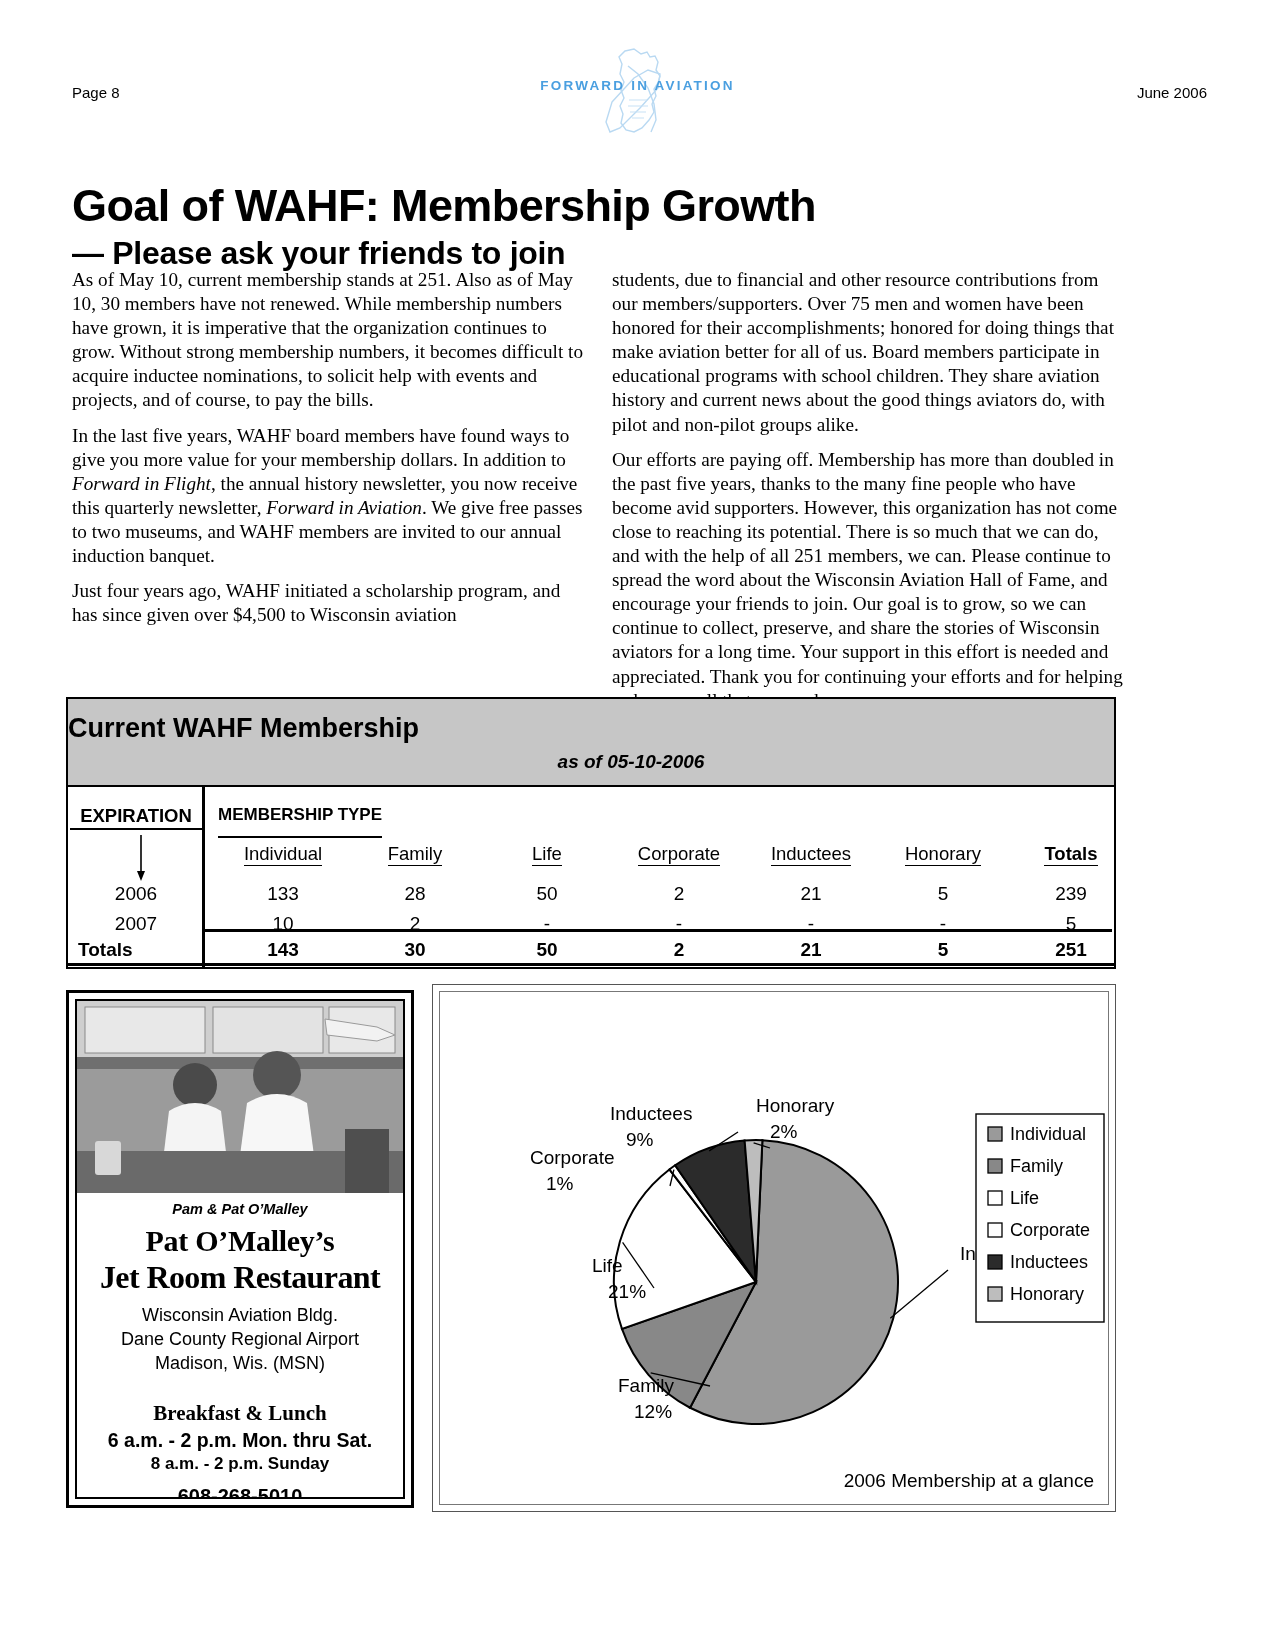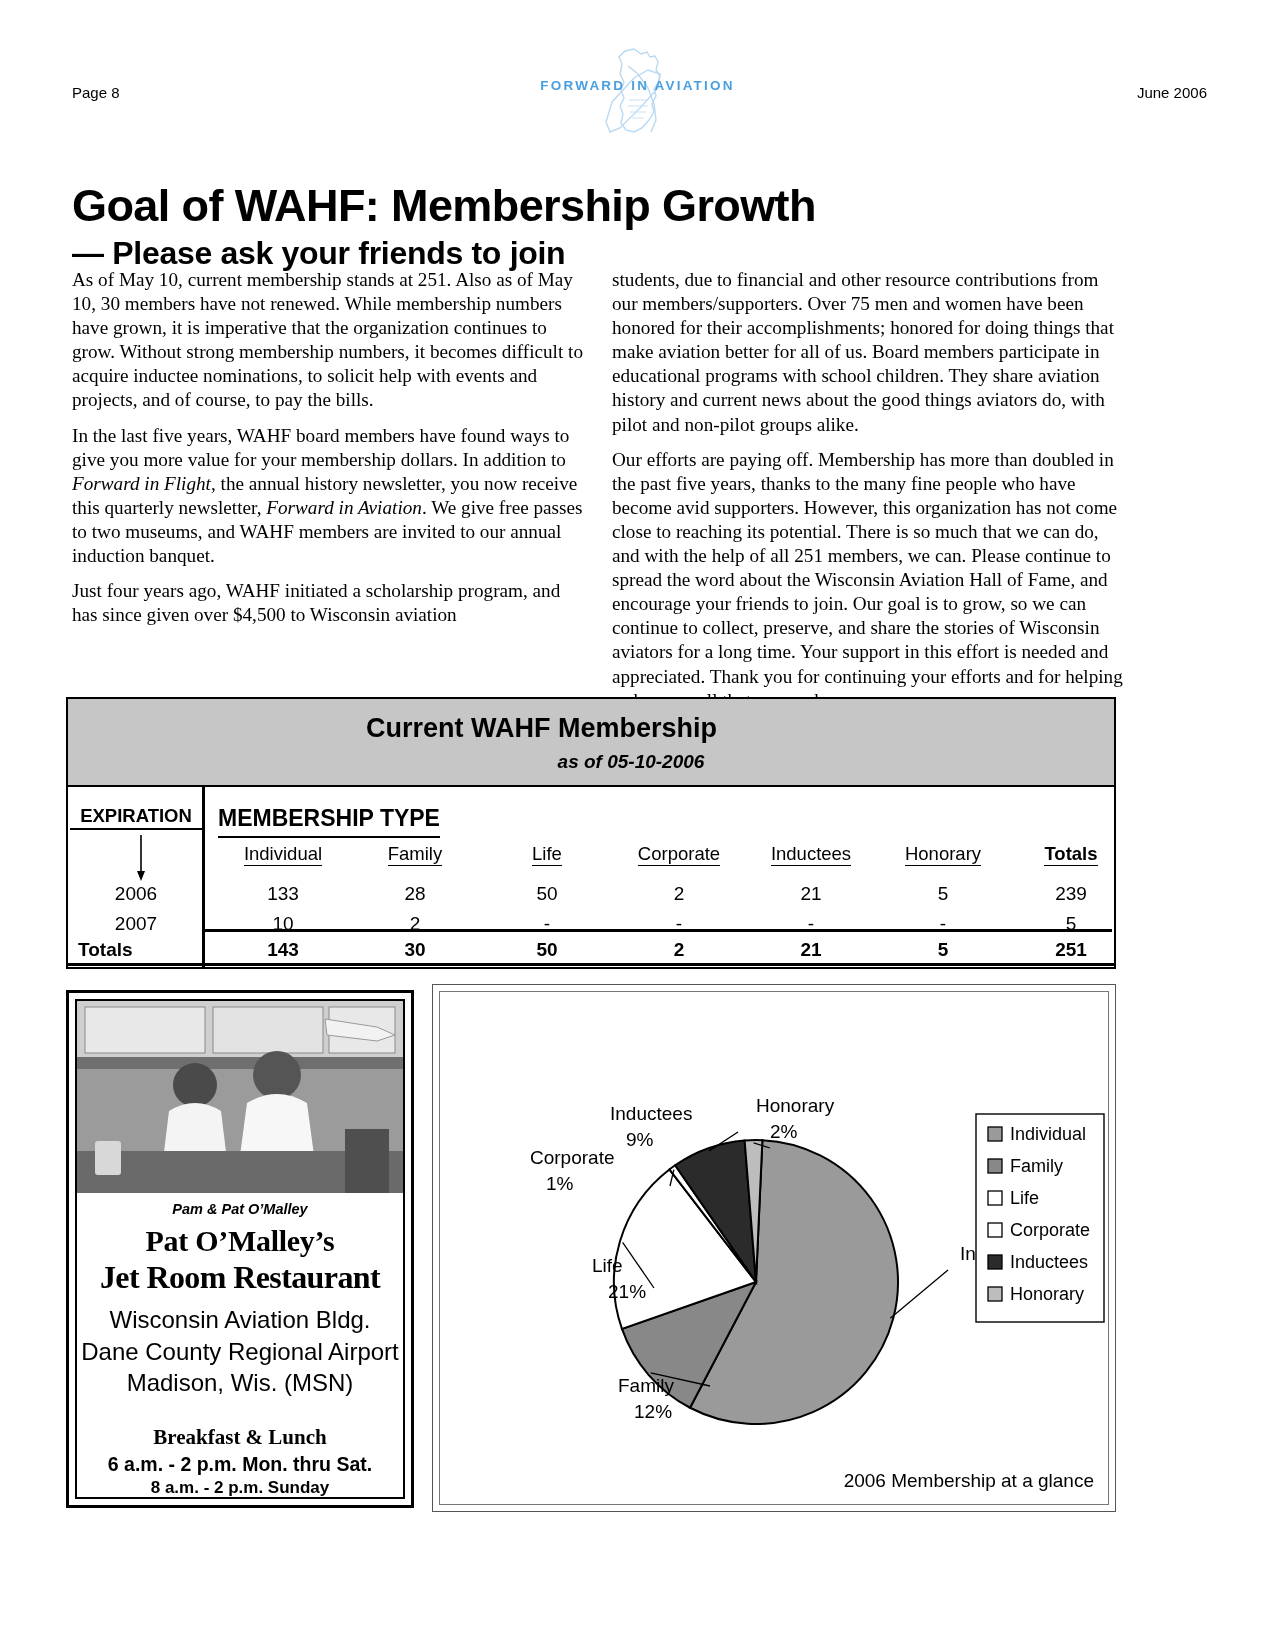--- a/index.html
+++ b/index.html
@@ -26,33 +26,33 @@
   .col p{margin:0 0 11px 0;}
   .col-left{left:72px;width:512px;}
   .col-right{left:612px;width:512px;}
   .col em{font-style:italic;}
 
   
   .table-box{position:absolute;left:66px;top:697px;width:1050px;height:272px;
     border:2.5px solid #000;background:#fff;box-sizing:border-box;}
   .tbl-title-band{position:absolute;left:0;top:0;width:1046px;height:86px;background:#c6c6c6;
     border-bottom:2.5px solid #000;}
-  .tbl-title{position:absolute;left:0;top:14px;width:947px;text-align:center;
+  .tbl-title{position:absolute;left:0;top:14px;width:947px;text-align:left;
     font-family:"Liberation Sans",sans-serif;font-weight:bold;font-size:27px;}
   .tbl-sub{position:absolute;left:0;top:52px;width:1046px;text-align:center;
     font-family:"Liberation Sans",sans-serif;font-weight:bold;font-style:italic;font-size:19px;padding-left:40px;}
 
   .tbl-grid{position:absolute;left:0;top:88px;width:1046px;height:180px;}
   .vdiv{position:absolute;left:134px;top:0;width:2.5px;height:180px;background:#000;}
   .exp-label{position:absolute;left:2px;top:18px;width:132px;text-align:center;
     font-family:"Liberation Sans",sans-serif;font-weight:bold;font-size:18.5px;
     border-bottom:2px solid #000;padding-bottom:1px;}
   .memtype-label{position:absolute;left:150px;top:18px;
-    font-family:"Liberation Sans",sans-serif;font-weight:bold;font-size:23px;
-    border-bottom:2px solid #000;padding-bottom:4px;display:inline-block;}
+    font-family:"Liberation Sans",sans-serif;font-weight:bold;font-size:17px;
+    border-bottom:2px solid #000;padding-bottom:11px;display:inline-block;}
   .arrow{position:absolute;left:66px;top:48px;}
 
   .colhdr{position:absolute;top:56px;font-family:"Liberation Sans",sans-serif;font-size:18.5px;
     text-align:center;}
   .colhdr span{border-bottom:1.6px solid #000;padding-bottom:1px;}
   .colhdr.bold{font-weight:bold;}
   .cell{position:absolute;font-family:"Liberation Sans",sans-serif;font-size:19px;text-align:center;}
   .rowlabel{position:absolute;left:2px;width:132px;text-align:center;
     font-family:"Liberation Sans",sans-serif;font-size:19px;}
   .rowlabel.bold{font-weight:bold;text-align:left;padding-left:8px;width:124px;}
@@ -63,21 +63,21 @@
   .ad-box{position:absolute;left:66px;top:990px;width:348px;height:518px;
     border:3px solid #000;background:#fff;box-sizing:border-box;}
   .ad-inner{position:absolute;left:6px;top:6px;width:330px;height:500px;border:2px solid #000;
     box-sizing:border-box;overflow:hidden;background:#fff;}
   .ad-photo{position:absolute;left:0;top:0;width:326px;height:192px;background:#8e8e8e;overflow:hidden;}
   .ad-text{position:absolute;left:0;top:194px;width:326px;text-align:center;}
   .ad-names{font-family:"Liberation Sans",sans-serif;font-weight:bold;font-style:italic;
     font-size:14.5px;margin-top:6px;}
   .ad-l1{font-family:"Liberation Serif",serif;font-weight:bold;font-size:30px;margin-top:7px;letter-spacing:-0.3px;}
   .ad-l2{font-family:"Liberation Serif",serif;font-weight:bold;font-size:32px;margin-top:1px;letter-spacing:-0.6px;}
-  .ad-addr{font-family:"Liberation Sans",sans-serif;font-size:24px;line-height:1.32;margin-top:8px;}
+  .ad-addr{font-family:"Liberation Sans",sans-serif;font-size:18px;line-height:1.32;margin-top:8px;}
   .ad-hours1{font-family:Liberation Serif, serif;font-weight:bold;font-size:21px;margin-top:26px;}
   .ad-hours2{font-family:"Liberation Sans",sans-serif;font-weight:bold;font-size:19.5px;margin-top:3px;}
   .ad-hours3{font-family:"Liberation Sans",sans-serif;font-weight:bold;font-size:17px;margin-top:2px;}
   .ad-phone{font-family:"Liberation Sans",sans-serif;font-weight:bold;font-size:20px;margin-top:11px;}
 
   .chart-box{position:absolute;left:432px;top:984px;width:684px;height:528px;
     border:1.5px solid #555;background:#fff;box-sizing:border-box;}
   .chart-inner{position:absolute;left:6px;top:6px;width:670px;height:514px;border:1px solid #777;
     box-sizing:border-box;}
   .chart-svg{position:absolute;left:0;top:0;}

